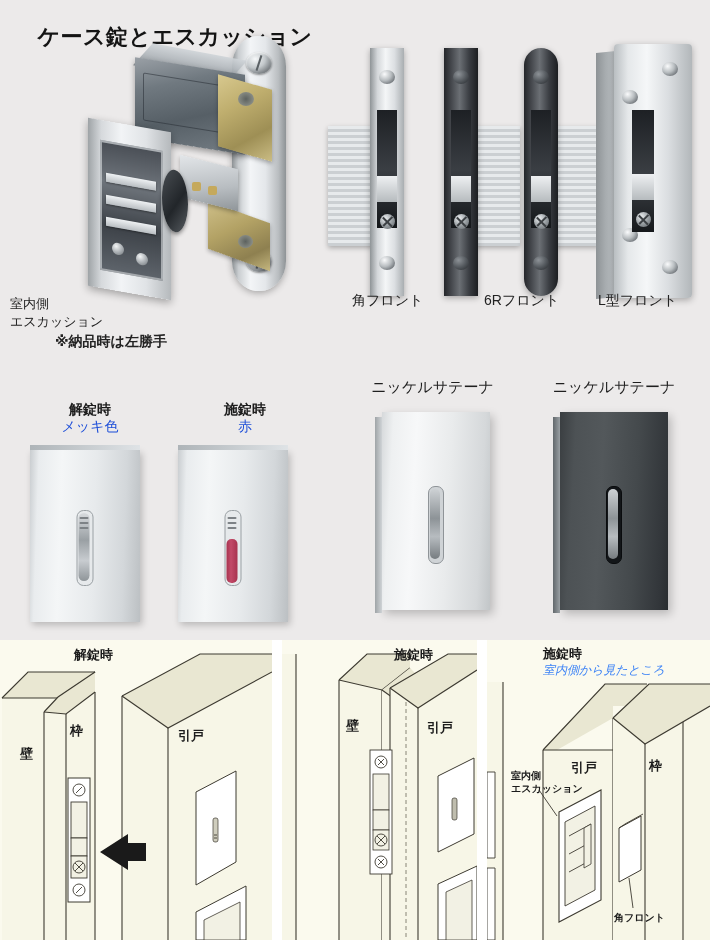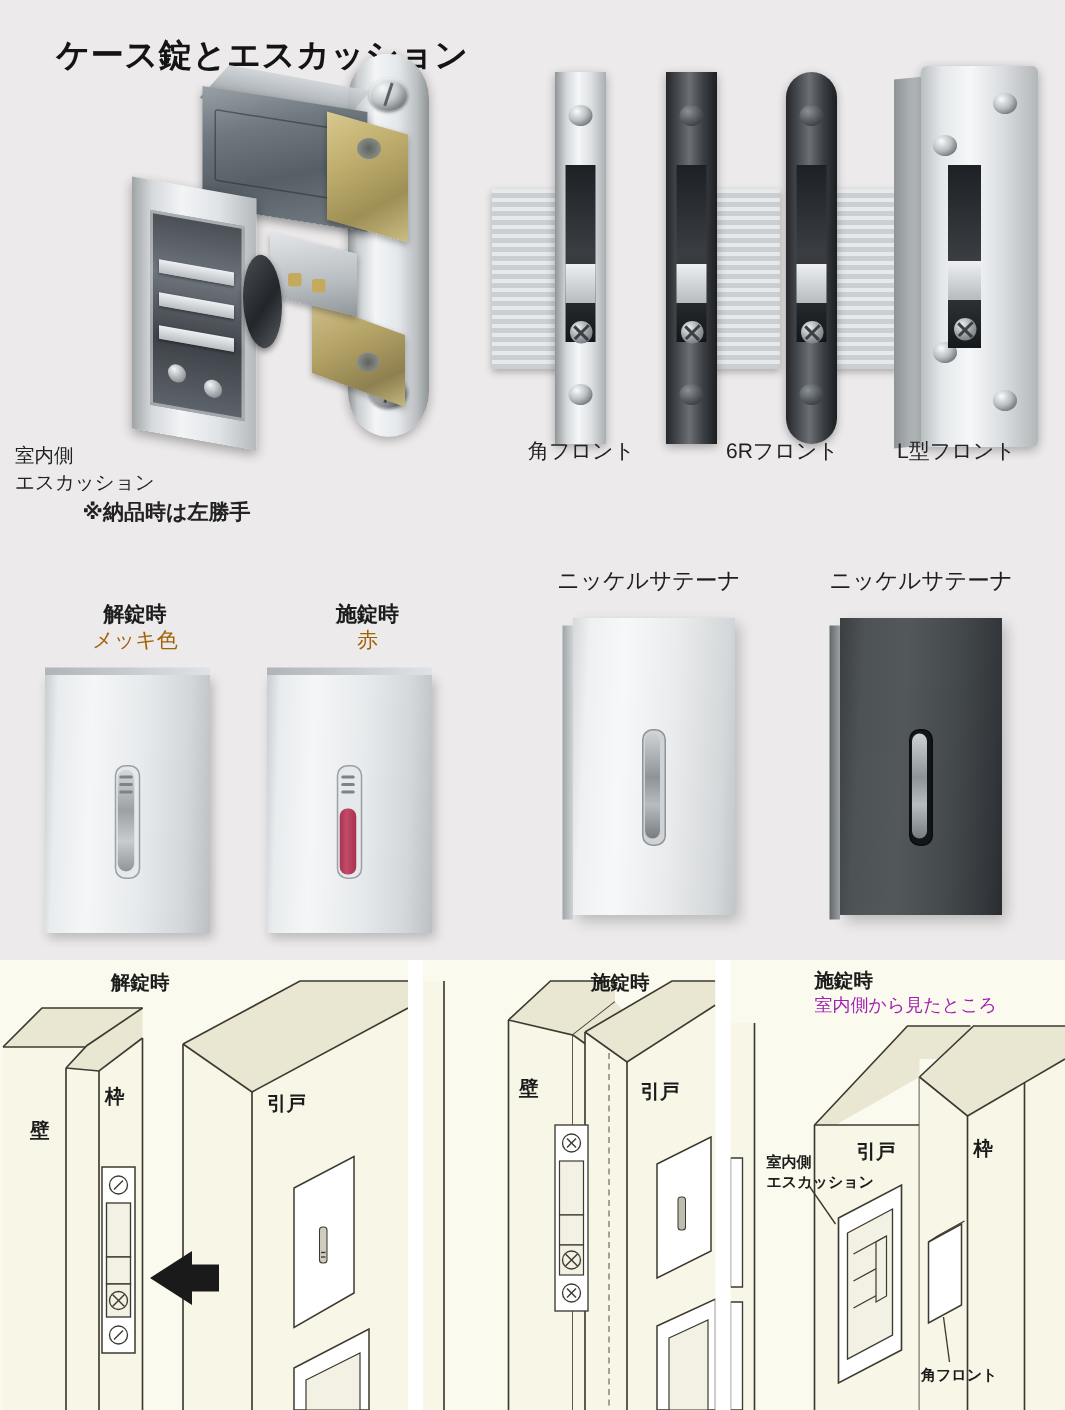--- a/index.html
+++ b/index.html
@@ -155,21 +155,21 @@
   #strike-labels{position:absolute;left:0;top:292px;width:358px;height:28px;}
   .slabel{position:absolute;font-size:14px;color:#222;}
   #slabel-1{left:0;} #slabel-2{left:132px;} #slabel-3{left:246px;}
 
   
   #sec-escutcheon{position:absolute;left:0;top:378px;width:340px;height:252px;}
   #esc-heading{position:absolute;left:0;top:0;width:340px;font-size:14px;text-align:center;color:#222;}
   #esc-sub-unlock{position:absolute;left:20px;top:22px;width:140px;text-align:center;}
   #esc-sub-lock{position:absolute;left:175px;top:22px;width:140px;text-align:center;}
   .esc-state{font-size:14px;font-weight:bold;color:#1c1c1c;line-height:1.3;}
-  .esc-color{font-size:14px;color:#a16207;}
+  .esc-color{font-size:14px;color:#1d4ed8;}
   .esc-card{
     position:absolute;top:72px;width:110px;height:172px;
     background:linear-gradient(92deg,#c9cdd0 0%,#e9ecee 8%,#f4f6f7 28%,#e7eaec 58%,#d3d7da 84%,#bcc0c3 100%);
     box-shadow:2px 3px 7px rgba(0,0,0,.22);
   }
   .esc-card:before{
     content:"";position:absolute;left:0;top:-5px;width:110px;height:5px;
     background:linear-gradient(90deg,#aeb4b8,#dfe3e6);
   }
   #esc-card-unlock{left:30px;}
@@ -212,21 +212,21 @@
     background:linear-gradient(180deg,#cdd1d4 0%,#8d9397 42%,#b7bcc0 68%,#767c80 100%);}
 
   
   #sec-diagrams{position:absolute;left:0;top:640px;width:710px;height:300px;background:#ffffff;}
   .diagram{position:absolute;top:0;height:300px;background:#fbfaee;overflow:hidden;}
   #diagram-1{left:0;width:272px;}
   #diagram-2{left:282px;width:195px;}
   #diagram-3{left:487px;width:223px;}
 
   .dg-title{position:absolute;font-weight:bold;font-size:13px;color:#1c1c1c;}
-  .dg-sub{position:absolute;font-size:12px;color:#a21caf;}
+  .dg-sub{position:absolute;font-size:12px;color:#3b82f6;font-style:italic;}
   .dg-small{position:absolute;font-size:10px;color:#1c1c1c;line-height:1.25;font-weight:bold;}
 
   svg{display:block;}
   .fill-wall{fill:#f7f6e7;}
   .fill-top{fill:#e9e7d2;}
   .fill-plate{fill:#ffffff;}
   .fill-plate2{fill:#f2f1e4;}
   .st{stroke:#3d3a31;stroke-width:1.1;fill:none;}
   .st-thin{stroke:#3d3a31;stroke-width:.9;fill:none;}
   .st-dash{stroke:#6d6a5c;stroke-width:.8;fill:none;stroke-dasharray:4 3;}

